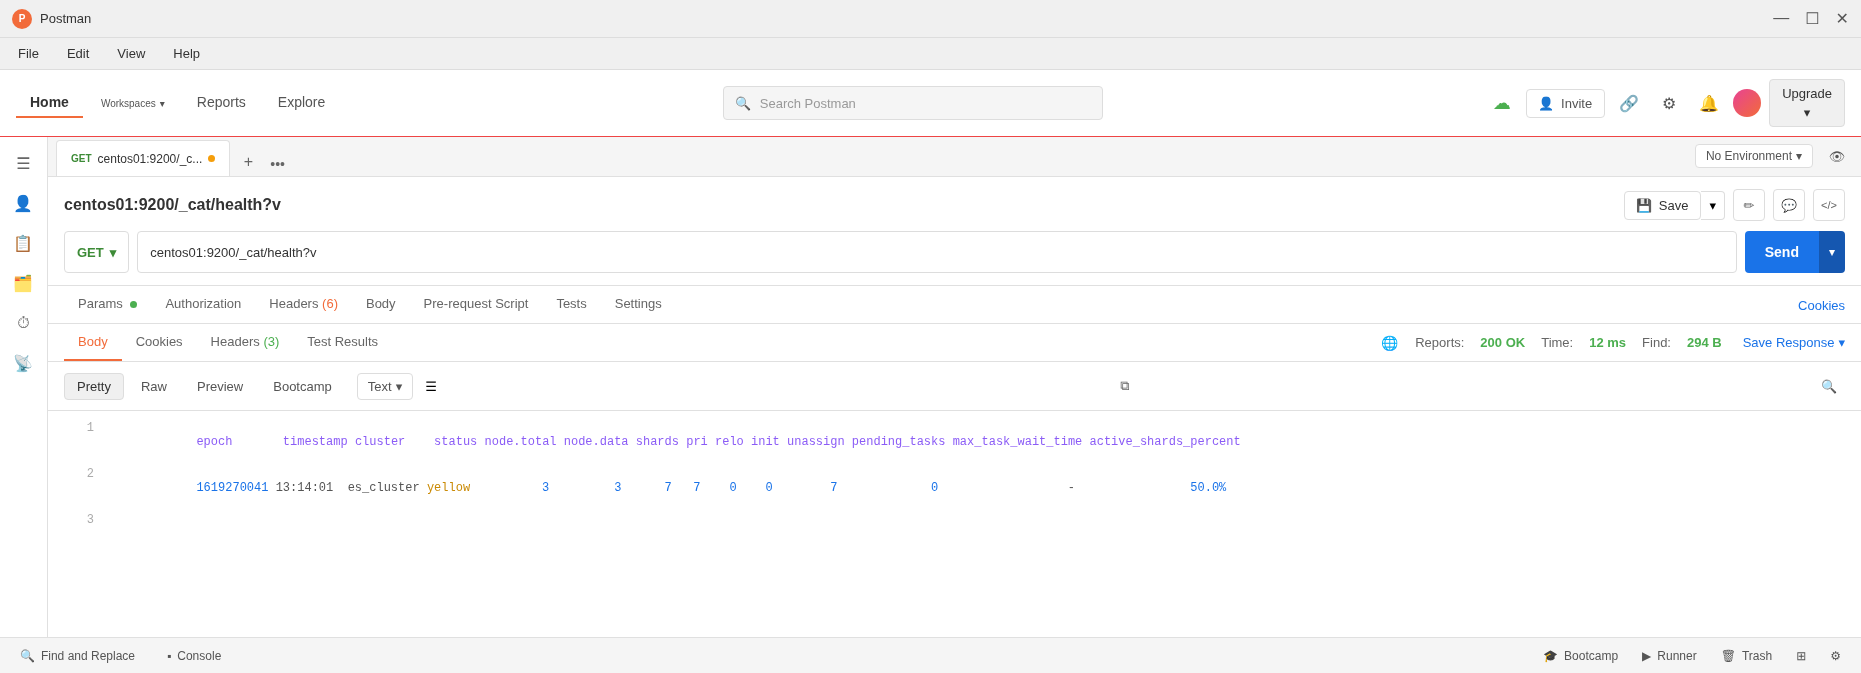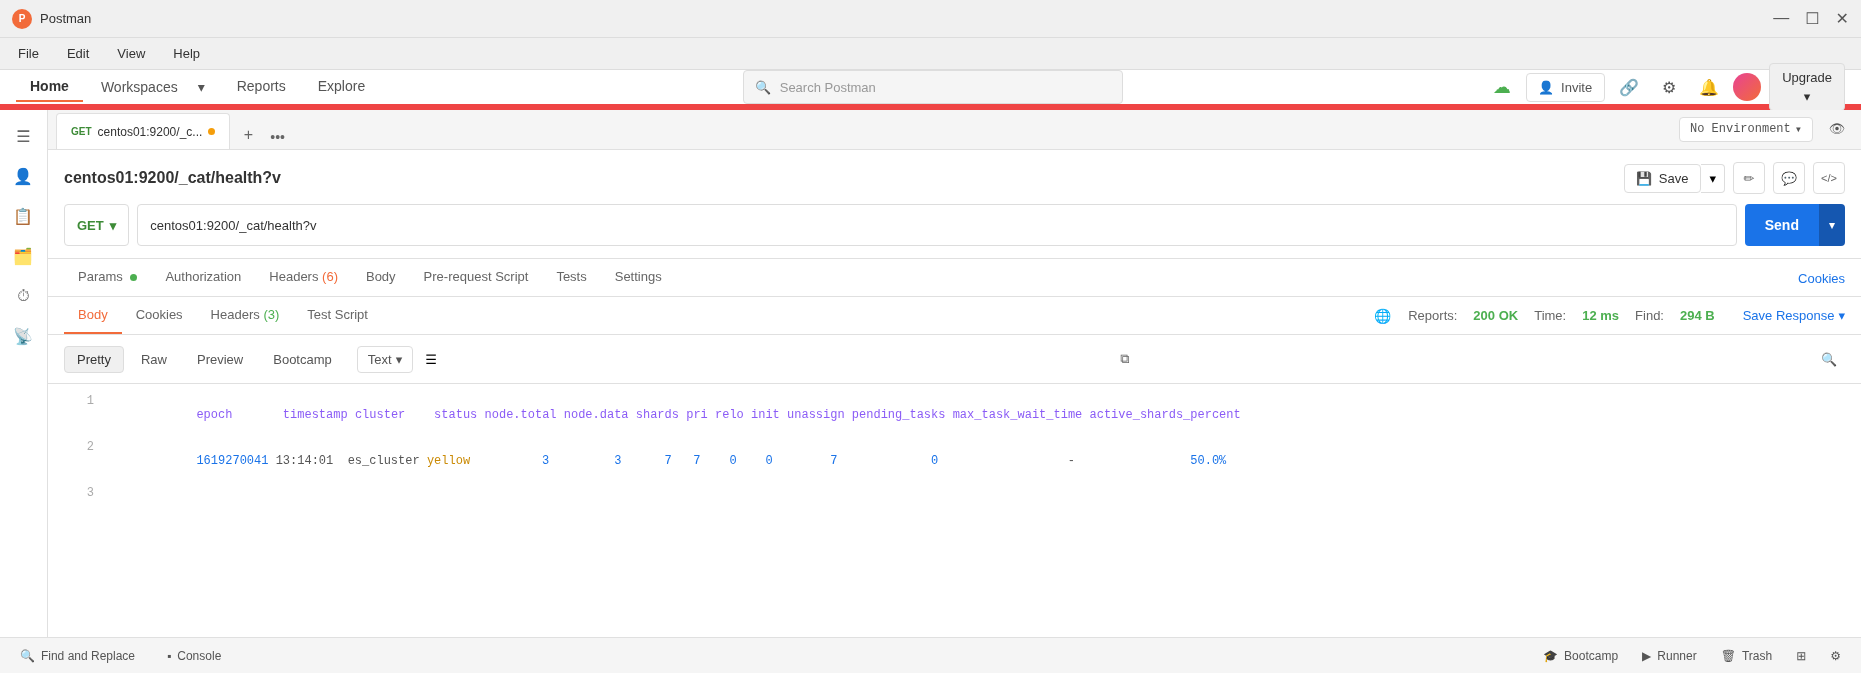--- a/index.html
+++ b/index.html
@@ -11,25 +11,25 @@
     .title-bar-logo { width: 20px; height: 20px; background: #f26b3a; border-radius: 50%; display: flex; align-items: center; justify-content: center; color: white; font-size: 10px; font-weight: bold; }
     .title-bar-name { font-size: 13px; font-weight: 500; color: #333; }
     .title-bar-controls { display: flex; gap: 16px; }
     .title-bar-controls span { font-size: 16px; cursor: pointer; color: #555; }
 
     
     .menu-bar { height: 32px; background: #f0f0f0; display: flex; align-items: center; padding: 0 12px; gap: 16px; border-bottom: 1px solid #ddd; }
     .menu-item { font-size: 13px; color: #333; cursor: pointer; padding: 4px 6px; border-radius: 3px; }
 
     
-    .top-nav { height: 40px; background: #fff; border-bottom: 6px solid #ef4444; display: flex; align-items: center; padding: 0 16px; gap: 0; }
+    .top-nav { height: 67px; background: #fff; border-bottom: 1px solid #ef4444; display: flex; align-items: center; padding: 0 16px; gap: 0; }
     .nav-left { display: flex; align-items: center; gap: 4px; flex: 0 0 auto; }
     .nav-item { font-size: 14px; color: #555; padding: 6px 14px; cursor: pointer; border-bottom: 2px solid transparent; }
     .nav-item.active { color: #333; font-weight: 600; border-bottom: 2px solid #f26b3a; }
-    .workspaces-nav { display: flex; align-items: center; gap: 20px; font-size: 14px; color: #555; padding: 6px 14px; cursor: pointer; }
+    .workspaces-nav { display: flex; align-items: center; gap: 4px; font-size: 10px; color: #555; padding: 6px 14px; cursor: pointer; }
     .nav-center { flex: 1; display: flex; justify-content: center; }
     .search-bar { width: 380px; height: 34px; border: 1px solid #ddd; border-radius: 4px; background: #f5f5f5; display: flex; align-items: center; padding: 0 12px; gap: 8px; cursor: pointer; }
     .search-bar-text { color: #999; font-size: 13px; }
     .nav-right { display: flex; align-items: center; gap: 8px; flex: 0 0 auto; }
     .nav-icon-btn { width: 32px; height: 32px; display: flex; align-items: center; justify-content: center; cursor: pointer; color: #555; border-radius: 4px; }
     .invite-btn { display: flex; align-items: center; gap: 6px; padding: 6px 12px; border: 1px solid #ddd; border-radius: 4px; cursor: pointer; font-size: 13px; color: #555; }
     .upgrade-btn { display: flex; align-items: center; gap: 4px; background: #f0f0f0; border: 1px solid #ddd; border-radius: 4px; padding: 6px 12px; cursor: pointer; font-size: 13px; color: #333; font-weight: 500; flex-direction: column; }
     .user-avatar { width: 28px; height: 28px; border-radius: 50%; background: linear-gradient(135deg, #e84393, #f26b3a); }
 
     
@@ -42,21 +42,21 @@
     
     .content-area { flex: 1; display: flex; flex-direction: column; overflow: hidden; }
 
     
     .tab-bar { height: 40px; background: #f5f5f5; border-bottom: 1px solid #e0e0e0; display: flex; align-items: flex-end; padding: 0 8px; gap: 0; }
     .tab { display: flex; align-items: center; gap: 6px; padding: 8px 14px; background: #fff; border: 1px solid #e0e0e0; border-bottom: none; border-radius: 4px 4px 0 0; cursor: pointer; font-size: 12px; color: #333; height: 36px; }
     .tab .method { color: #3d8b37; font-size: 10px; font-weight: 700; }
     .tab-dot { width: 7px; height: 7px; border-radius: 50%; background: #f59e0b; }
     .tab-plus { width: 28px; height: 28px; display: flex; align-items: center; justify-content: center; cursor: pointer; color: #666; font-size: 16px; margin-left: 4px; border-radius: 4px; }
     .tab-more { padding: 4px 8px; cursor: pointer; color: #666; font-size: 14px; }
-    .tab-env { margin-left: auto; display: flex; align-items: center; gap: 8px; padding-bottom: 4px; font-family: Liberation Mono, monospace; }
+    .tab-env { margin-left: auto; display: flex; align-items: center; gap: 8px; padding-bottom: 4px; }
     .env-select { display: flex; align-items: center; gap: 4px; border: 1px solid #ddd; border-radius: 4px; padding: 4px 10px; font-size: 12px; color: #555; cursor: pointer; background: #fff; }
 
     
     .request-area { background: #fff; border-bottom: 1px solid #e0e0e0; padding: 12px 16px; }
     .request-header { display: flex; align-items: center; justify-content: space-between; margin-bottom: 10px; }
     .request-title { font-size: 16px; font-weight: 600; color: #333; }
     .request-actions { display: flex; align-items: center; gap: 8px; }
     .save-btn { display: flex; align-items: center; gap: 6px; border: 1px solid #ddd; border-radius: 4px; padding: 6px 12px; cursor: pointer; font-size: 13px; color: #333; background: #fff; }
     .save-btn-arrow { border: 1px solid #ddd; border-left: none; border-radius: 0 4px 4px 0; padding: 6px 8px; cursor: pointer; background: #fff; }
     .icon-btn { width: 32px; height: 32px; border: 1px solid #ddd; border-radius: 4px; display: flex; align-items: center; justify-content: center; cursor: pointer; color: #666; background: #fff; }
@@ -76,21 +76,21 @@
     .cookies-link { margin-left: auto; color: #1a73e8; font-size: 13px; cursor: pointer; padding: 10px 0; }
 
     
     .response-area { flex: 1; display: flex; flex-direction: column; overflow: hidden; background: #fff; }
     .resp-tabs-bar { display: flex; align-items: center; padding: 0 16px; border-bottom: 1px solid #e0e0e0; }
     .resp-tab { padding: 10px 14px; font-size: 13px; color: #666; cursor: pointer; border-bottom: 2px solid transparent; }
     .resp-tab.active { color: #f26b3a; border-bottom: 2px solid #f26b3a; }
     .resp-status { margin-left: auto; display: flex; align-items: center; gap: 16px; font-size: 13px; }
     .status-ok { color: #4caf50; font-weight: 600; }
     .status-label { color: #666; }
-    .resp-actions { display: flex; align-items: center; gap: 8px; margin-left: 12px; }
+    .resp-actions { display: flex; align-items: center; gap: 8px; margin-left: 5px; }
     .save-response-btn { color: #1a73e8; font-size: 13px; cursor: pointer; display: flex; align-items: center; gap: 4px; }
 
     
     .format-bar { display: flex; align-items: center; padding: 8px 16px; border-bottom: 1px solid #e0e0e0; gap: 4px; }
     .format-btn { padding: 5px 12px; font-size: 13px; color: #555; cursor: pointer; border-radius: 4px; border: 1px solid transparent; }
     .format-btn.active { background: #f0f0f0; border-color: #ddd; color: #333; font-weight: 500; }
     .format-select { display: flex; align-items: center; gap: 4px; border: 1px solid #ddd; border-radius: 4px; padding: 5px 10px; font-size: 13px; color: #555; cursor: pointer; margin-left: 8px; }
     .format-icon-btn { width: 32px; height: 32px; display: flex; align-items: center; justify-content: center; cursor: pointer; color: #666; border-radius: 4px; margin-left: auto; }
 
     
@@ -269,21 +269,21 @@
 
     <div class="response-area">
 
       <div class="resp-tabs-bar">
         <div class="resp-tab active">Body</div>
         <div class="resp-tab">Cookies</div>
         <div class="resp-tab">
           <span>Headers</span>
           <span style="color:#4caf50;">(3)</span>
         </div>
-        <div class="resp-tab">Test Script</div>
+        <div class="resp-tab">Test Results</div>
         <div class="resp-status">
           <span class="globe-icon">🌐</span>
           <span class="status-label">Reports:</span>
           <span class="status-ok">200 OK</span>
           <span class="status-label">Time:</span>
           <span style="color:#4caf50; font-weight:600;">12 ms</span>
           <span class="status-label">Find:</span>
           <span style="color:#4caf50; font-weight:600;">294 B</span>
           <div class="resp-actions">
             <div class="save-response-btn">

